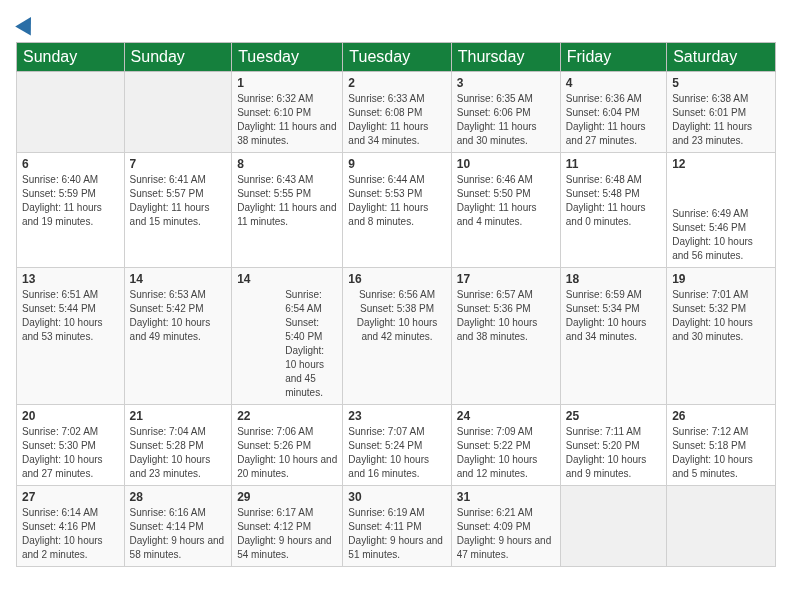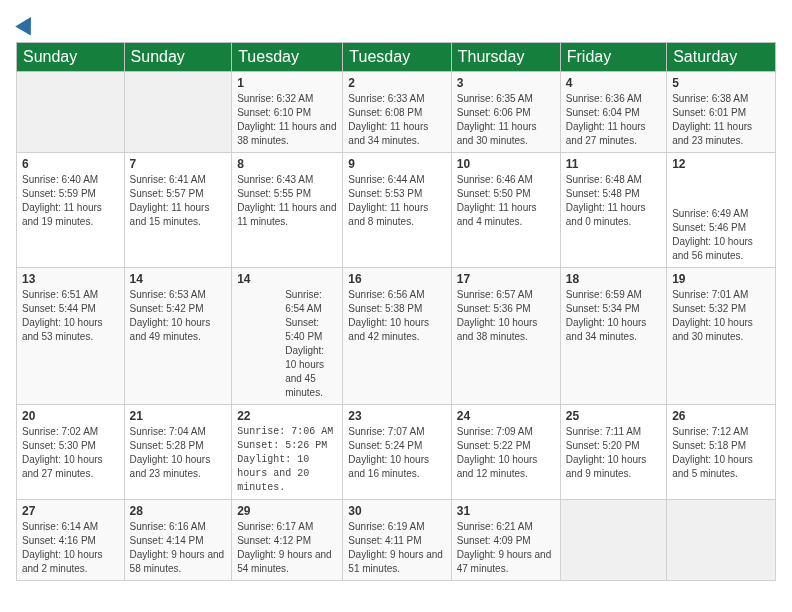--- a/index.html
+++ b/index.html
@@ -229,21 +229,21 @@
 Daylight: 10 hours and 49 minutes.</div>
           </td>
           <td>
             <div class="day-number">14</div>
             <div class="day-info" style="white-space: pre-line; margin-left: 48px;">Sunrise: 6:54 AM
 Sunset: 5:40 PM
 Daylight: 10 hours and 45 minutes.</div>
           </td>
           <td>
             <div class="day-number">16</div>
-            <div class="day-info" style="white-space: pre-line;">Sunrise: 6:56 AM
+            <div class="day-info" style="white-space: pre-line; text-align: center;">Sunrise: 6:56 AM
 Sunset: 5:38 PM
 Daylight: 10 hours and 42 minutes.</div>
           </td>
           <td>
             <div class="day-number">17</div>
             <div class="day-info" style="white-space: pre-line;">Sunrise: 6:57 AM
 Sunset: 5:36 PM
 Daylight: 10 hours and 38 minutes.</div>
           </td>
           <td>
@@ -267,21 +267,21 @@
 Daylight: 10 hours and 27 minutes.</div>
           </td>
           <td>
             <div class="day-number">21</div>
             <div class="day-info" style="white-space: pre-line;">Sunrise: 7:04 AM
 Sunset: 5:28 PM
 Daylight: 10 hours and 23 minutes.</div>
           </td>
           <td>
             <div class="day-number">22</div>
-            <div class="day-info" style="white-space: pre-line; font-family: Liberation Mono, monospace;">Sunrise: 7:06 AM
+            <div class="day-info" style="white-space: pre-line;">Sunrise: 7:06 AM
 Sunset: 5:26 PM
 Daylight: 10 hours and 20 minutes.</div>
           </td>
           <td>
             <div class="day-number">23</div>
             <div class="day-info" style="white-space: pre-line;">Sunrise: 7:07 AM
 Sunset: 5:24 PM
 Daylight: 10 hours and 16 minutes.</div>
           </td>
           <td>

